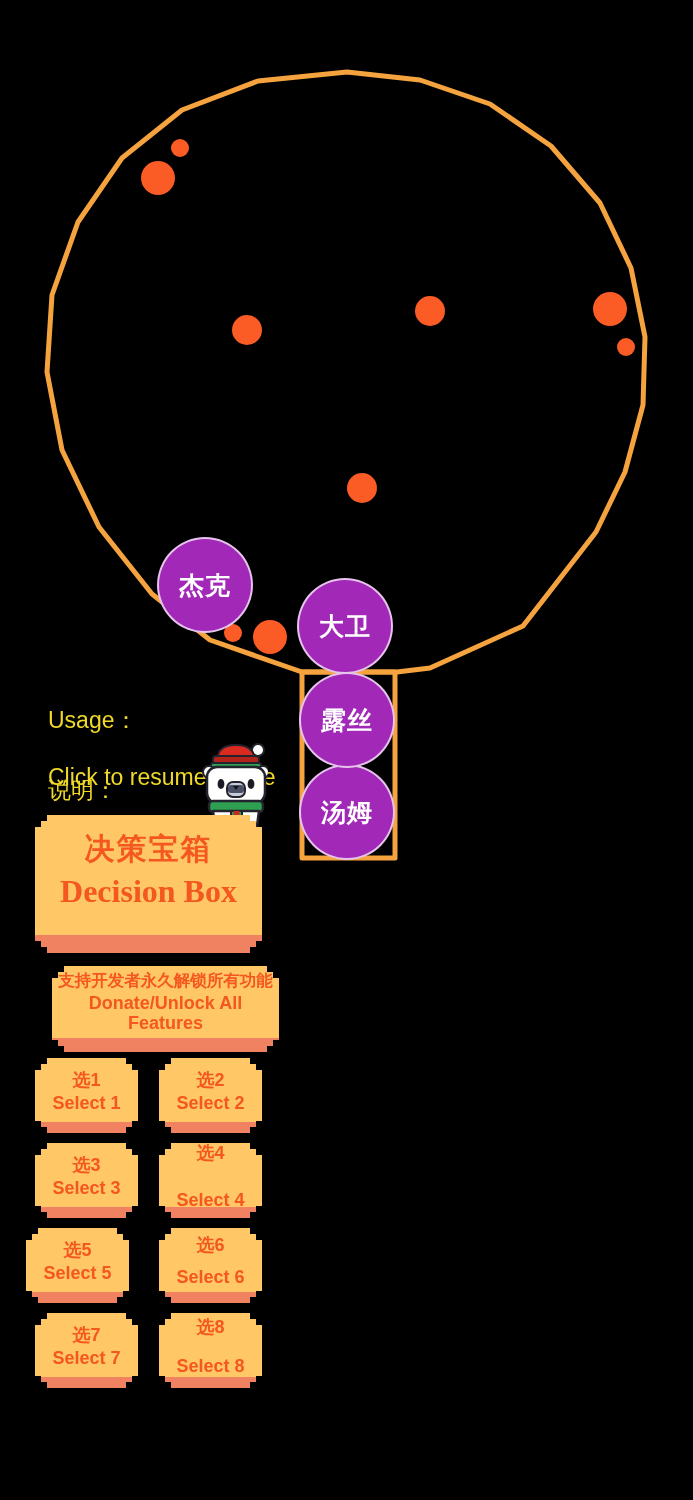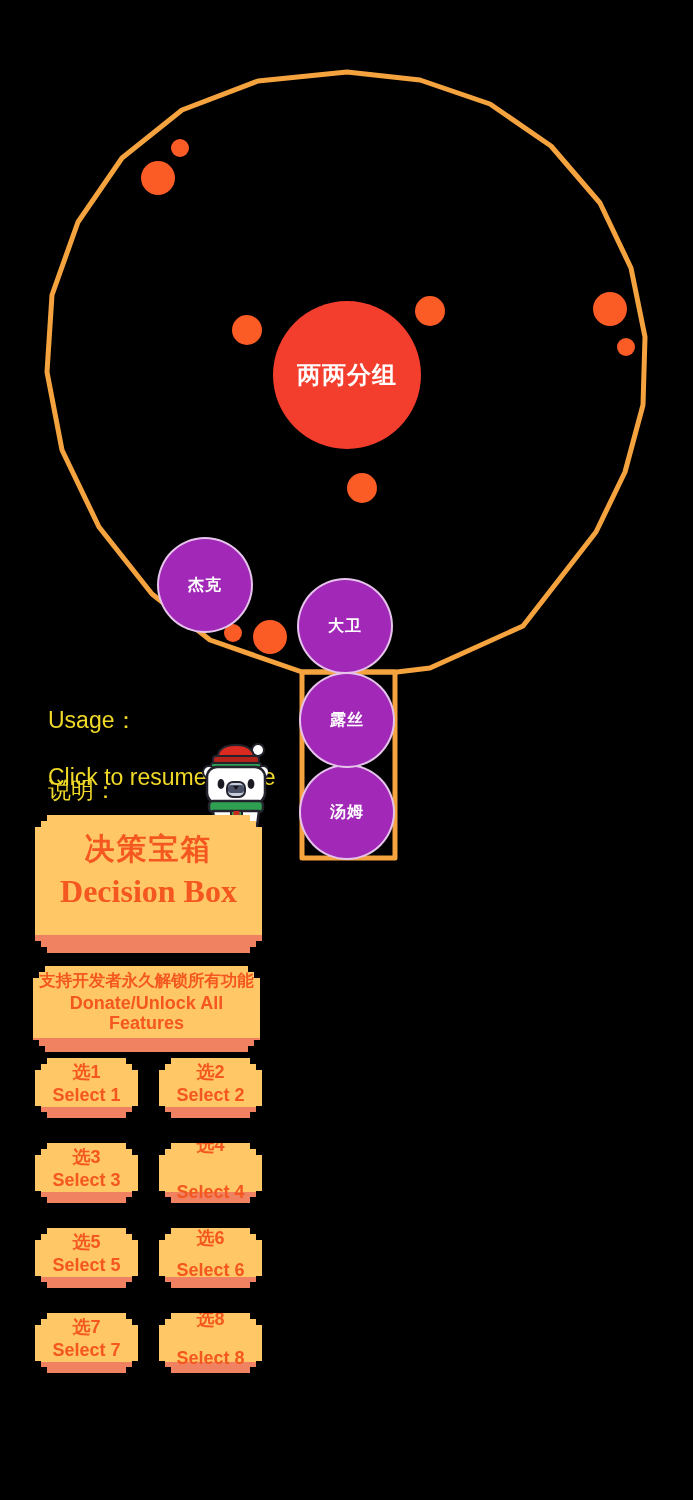--- a/index.html
+++ b/index.html
@@ -9,21 +9,21 @@
     -webkit-user-select:none; user-select:none;
   }
   .wheel-svg { position:absolute; left:0; top:0; }
 
   .circle-label {
     position:absolute; border-radius:50%;
     display:flex; align-items:center; justify-content:center;
     color:#fff; font-weight:bold; text-align:center; box-sizing:border-box;
   }
   .center-circle { width:148px; height:148px; background:var(--center-circle,#F43E2D); font-size:24px; letter-spacing:1px; }
-  .member-circle { width:96px; height:96px; background:var(--member-circle,#A229B8); border:2px solid rgba(255,255,255,0.72); font-size:16px; letter-spacing:1px; }
+  .member-circle { width:96px; height:96px; background:var(--member-circle,#A229B8); border:2px solid rgba(255,255,255,0.72); font-size:25px; letter-spacing:1px; }
 
   .instructions { position:absolute; left:48px; color:var(--instruction-text,#F0D928); font-size:23px; line-height:19px; white-space:pre; }
   .instructions div { margin:0; }
 
   .mascot { position:absolute; left:200px; top:741px; width:68px; height:90px; }
 
   .pixel-btn {
     position:absolute; background:var(--button-bg,#FFC765);
     display:flex; flex-direction:column; align-items:center; justify-content:center;
     color:var(--button-text,#F4571F); font-weight:bold; text-align:center; line-height:1.15;
@@ -38,25 +38,25 @@
   .pixel-btn::after {
     content:""; position:absolute; left:0; right:0; bottom:0;
     height:var(--band,12px); background:var(--button-shadow,#F08262); z-index:0;
   }
   .pixel-btn span { position:relative; z-index:1; display:block; }
 
   .btn-decision { left:35px; top:815px; width:227px; height:138px; --band:18px; padding-bottom:26px; box-sizing:border-box; }
   .btn-decision .zh { font-size:30px; margin-bottom:7px; letter-spacing:2px; }
   .btn-decision .en { font-size:32px;font-family:Liberation Serif, serif; }
 
-  .btn-donate { left:33px; top:966px; width:227px; height:86px; --band:14px; padding-bottom:13px; box-sizing:border-box; }
+  .btn-donate { left:52px; top:966px; width:227px; height:86px; --band:14px; padding-bottom:13px; box-sizing:border-box; }
   .btn-donate .zh { font-size:16.5px; margin-bottom:3px; }
   .btn-donate .en { font-size:18px; }
 
-  .btn-select { width:103px; height:60px; --band:11px; padding-bottom:8px; box-sizing:border-box; }
+  .btn-select { width:103px; height:75px; --band:11px; padding-bottom:8px; box-sizing:border-box; }
   .btn-select .zh { font-size:18px; margin-bottom:2px; }
   .btn-select .en { font-size:18px; }
 </style>
 </head>
 <body>
 
 <div class="stage">
 
   <div style="position:absolute;left:0;top:0;width:693px;height:880px;">
 
@@ -72,23 +72,20 @@
         <circle cx="247" cy="330" r="15"></circle>
         <circle cx="430" cy="311" r="15"></circle>
         <circle cx="610" cy="309" r="17"></circle>
         <circle cx="626" cy="347" r="9"></circle>
         <circle cx="362" cy="488" r="15"></circle>
         <circle cx="233" cy="633" r="9"></circle>
         <circle cx="270" cy="637" r="17"></circle>
       </g>
     </svg>
 
-    <div class="circle-label center-circle" style="left:273px; top:301px;">
-      <span>两两分组</span>
-    </div>
 
     <div class="circle-label member-circle" style="left:157px; top:537px;">
       <span>杰克</span>
     </div>
     <div class="circle-label member-circle" style="left:297px; top:578px;">
       <span>大卫</span>
     </div>
     <div class="circle-label member-circle" style="left:299px; top:764px;">
       <span>汤姆</span>
     </div>
@@ -158,21 +155,21 @@
     <span class="en">Select 2</span>
   </div>
   <div class="pixel-btn btn-select" style="left:35px;  top:1143px;">
     <span class="zh">选3</span>
     <span class="en">Select 3</span>
   </div>
   <div class="pixel-btn btn-select" style="left:159px; top:1143px;gap:24px;">
     <span class="zh">选4</span>
     <span class="en">Select 4</span>
   </div>
-  <div class="pixel-btn btn-select" style="left:35px;  top:1228px;">
+  <div class="pixel-btn btn-select" style="left:26px;  top:1228px;">
     <span class="zh">选5</span>
     <span class="en">Select 5</span>
   </div>
   <div class="pixel-btn btn-select" style="left:159px; top:1228px;gap:9px;">
     <span class="zh">选6</span>
     <span class="en">Select 6</span>
   </div>
   <div class="pixel-btn btn-select" style="left:35px;  top:1313px;">
     <span class="zh">选7</span>
     <span class="en">Select 7</span>

